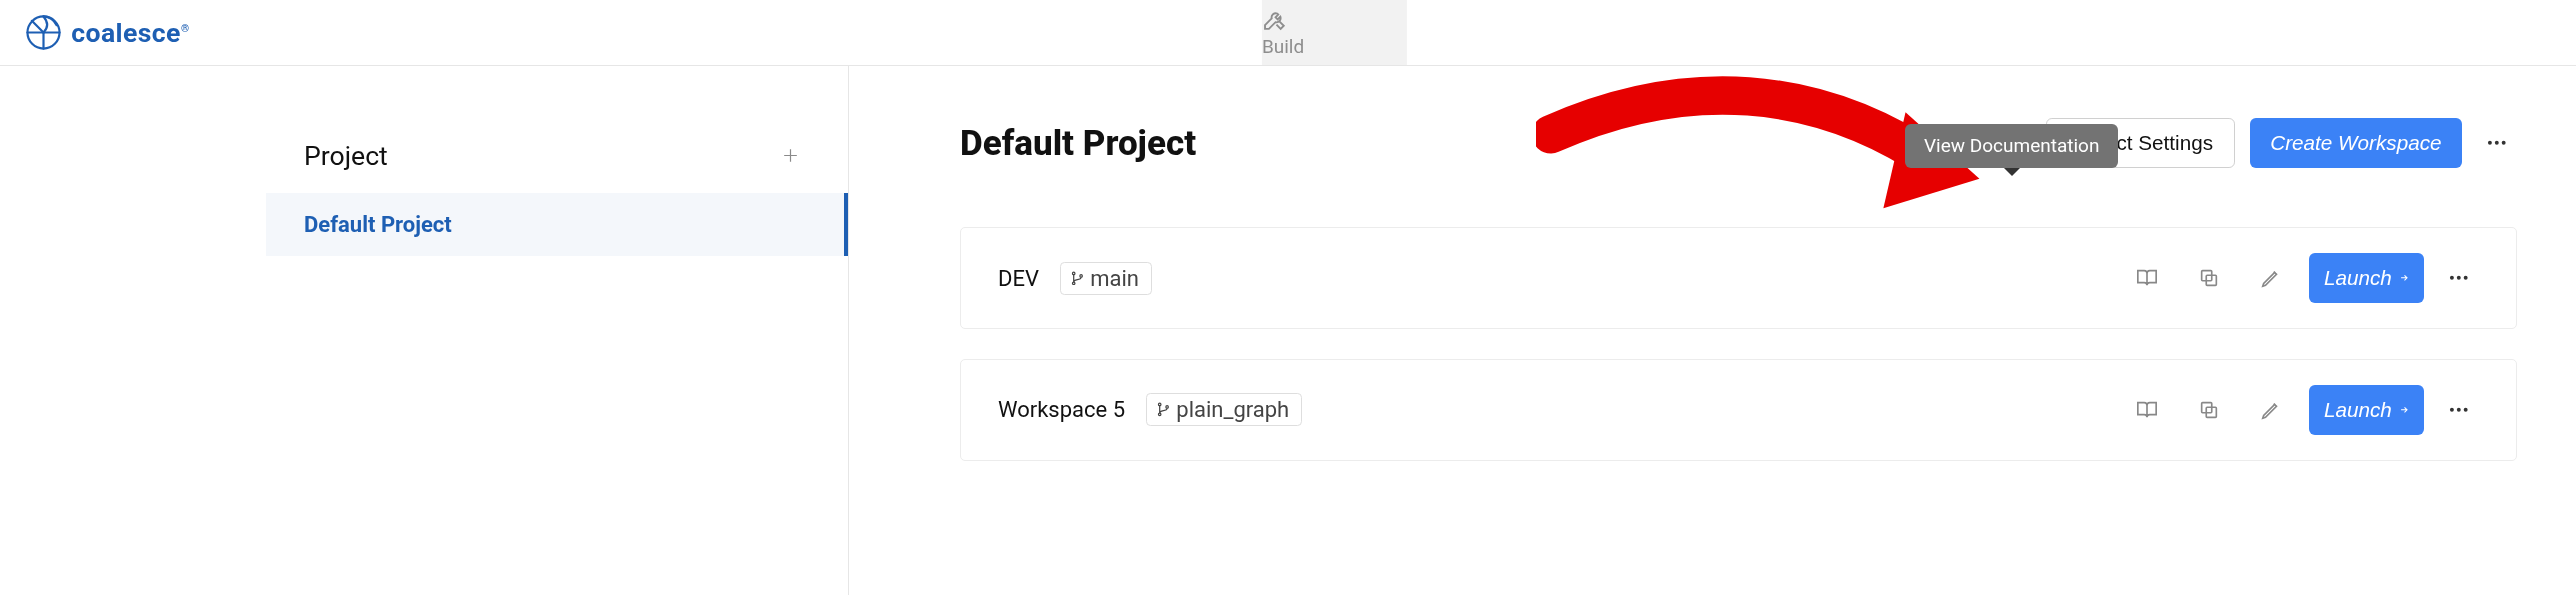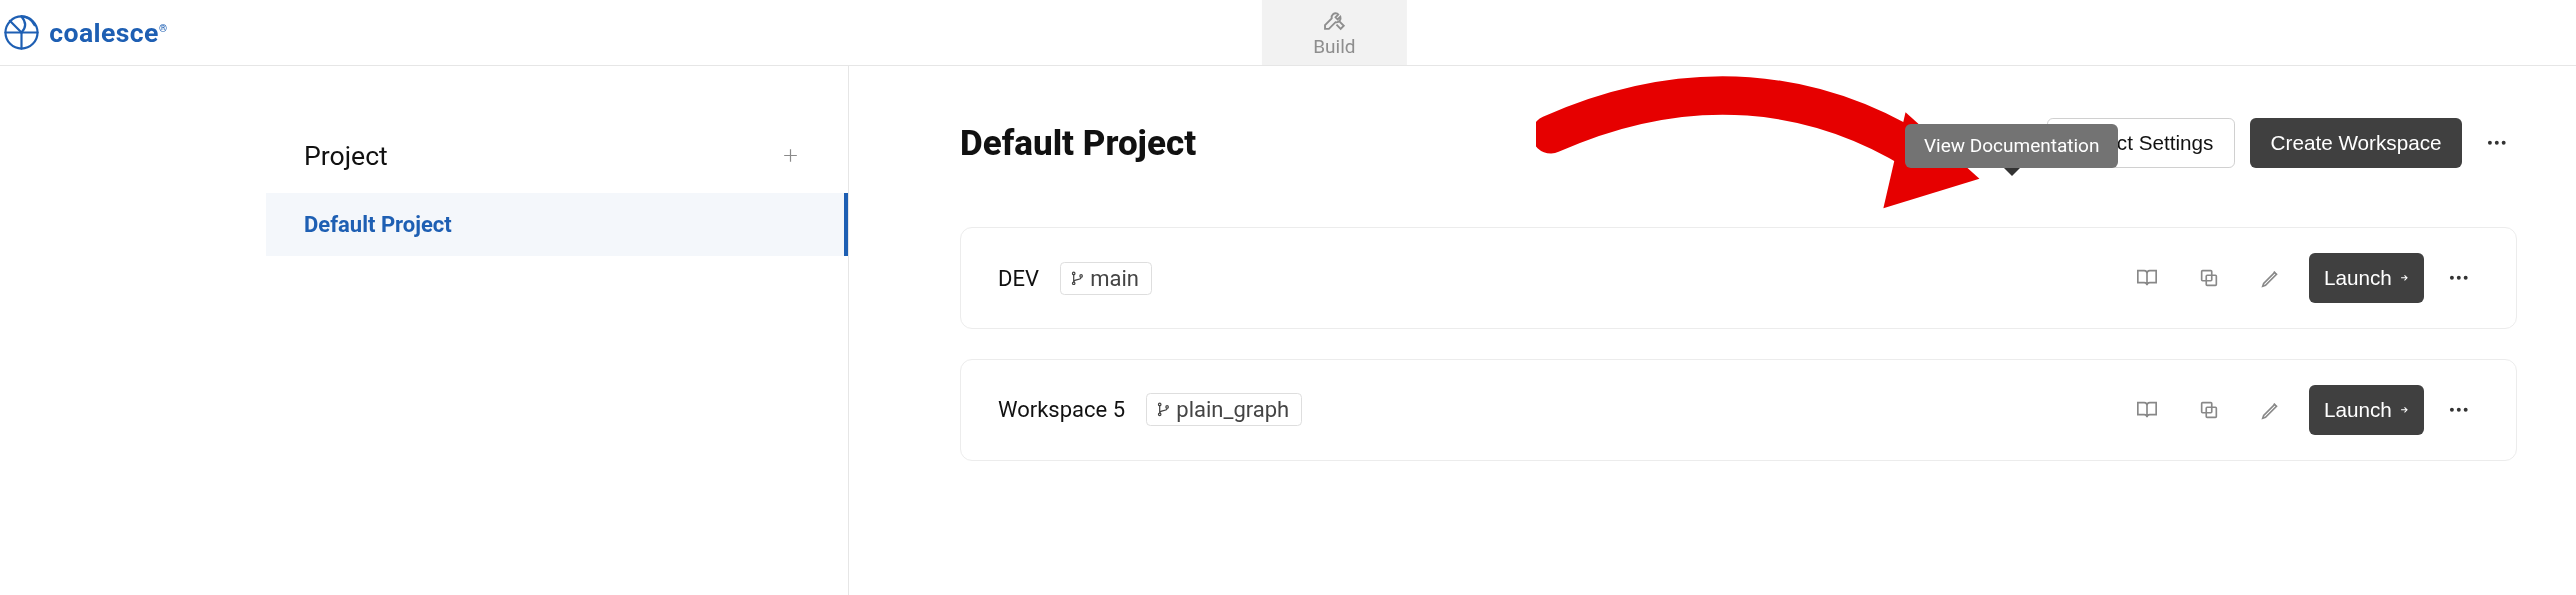--- a/index.html
+++ b/index.html
@@ -17,41 +17,40 @@
     display: flex;
     align-items: center;
     height: 66px;
     border-bottom: 1.5px solid #e6e6e6;
     position: relative;
   }
   .logo-wrap {
     display: flex;
     align-items: center;
     gap: 10.3px;
-    padding-left: 4px;
+    padding-left: 26px;
     color: #1e5fb3;
     font-weight: 700;
     font-size: 26.6px;
     letter-spacing: 0.4px;
   }
   .logo-wrap svg { width: 35px; height: 35px; }
   .logo-wrap sup { font-size: 10.3px; vertical-align: super; }
   .nav-group {
     position: absolute;
     left: 50%;
     transform: translateX(-18%);
     display: flex;
     height: 100%;
   }
   .nav-item {
     width: 145px;
     height: 100%;
     display: flex;
     flex-direction: column;
-    align-items: center;
     justify-content: center;
     gap: 3px;
     color: #8e8e8e;
     cursor: pointer;
   }
   .nav-item.active {
     background: #f2f2f2;
   }
   .nav-item svg { width: 25px; height: 25px; }
   .nav-label { font-size: 19px; }
@@ -122,23 +121,24 @@
     height: 50px;
     padding: 0 20.7px;
     white-space: nowrap;
   }
   .btn-outline {
     background: #fff;
     border: 1.5px solid #d0d0d0;
     color: #111;
   }
   .btn-primary {
-    background: #404040;
+    background: #3b82f6;
     border: none;
     color: #fff;
+    font-style: italic;
   }
   .btn-launch {
     width: 115px;
     padding: 0 14.8px;
     justify-content: space-between;
     text-align: right;
   }
   .ellipsis-btn {
     width: 40px; height: 40px;
     display: inline-flex;
@@ -171,21 +171,21 @@
   
   .workspaces {
     margin-top: 59px;
     display: flex;
     flex-direction: column;
     gap: 29.5px;
   }
   .workspace-row {
     border: 1.5px solid #ececec;
     background: #fff;
-    border-radius: 12px;
+    border-radius: 5px;
     display: flex;
     align-items: center;
     padding: 25px 37px;
     gap: 14.8px;
   }
   .ws-name {
     font-size: 22px;
     font-weight: 400;
     margin-right: 5.9px;
   }

